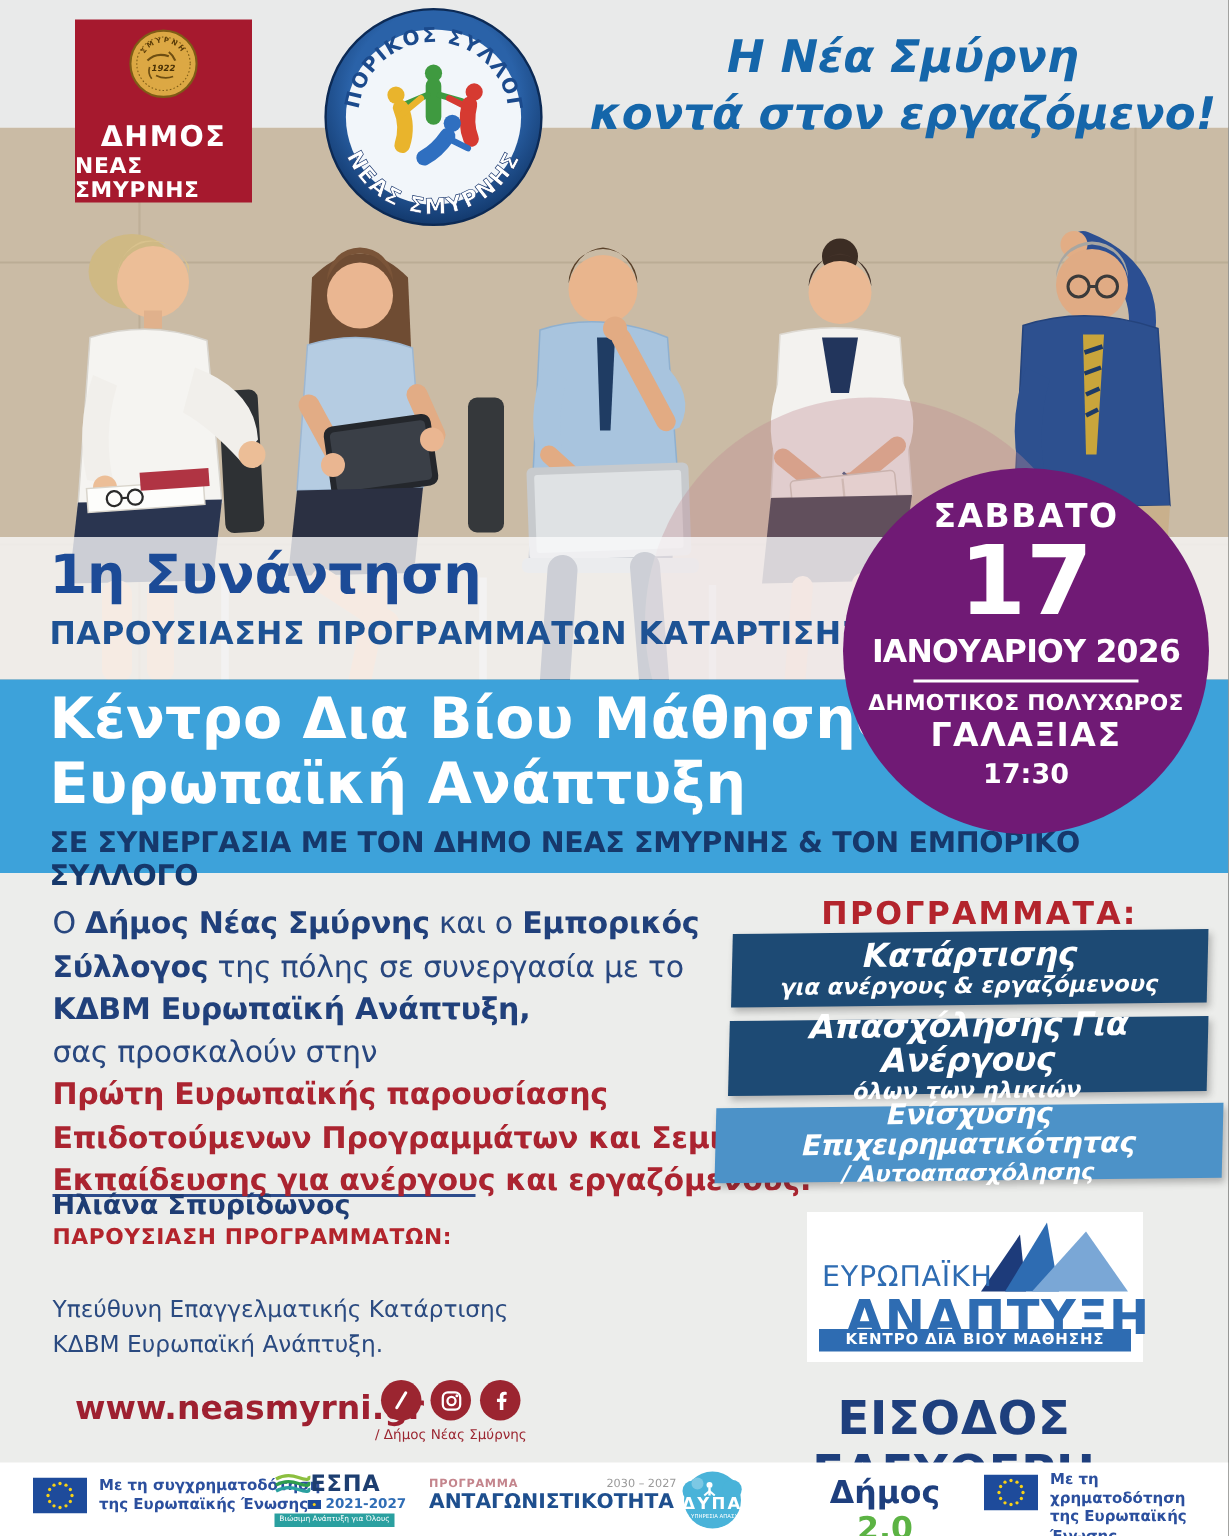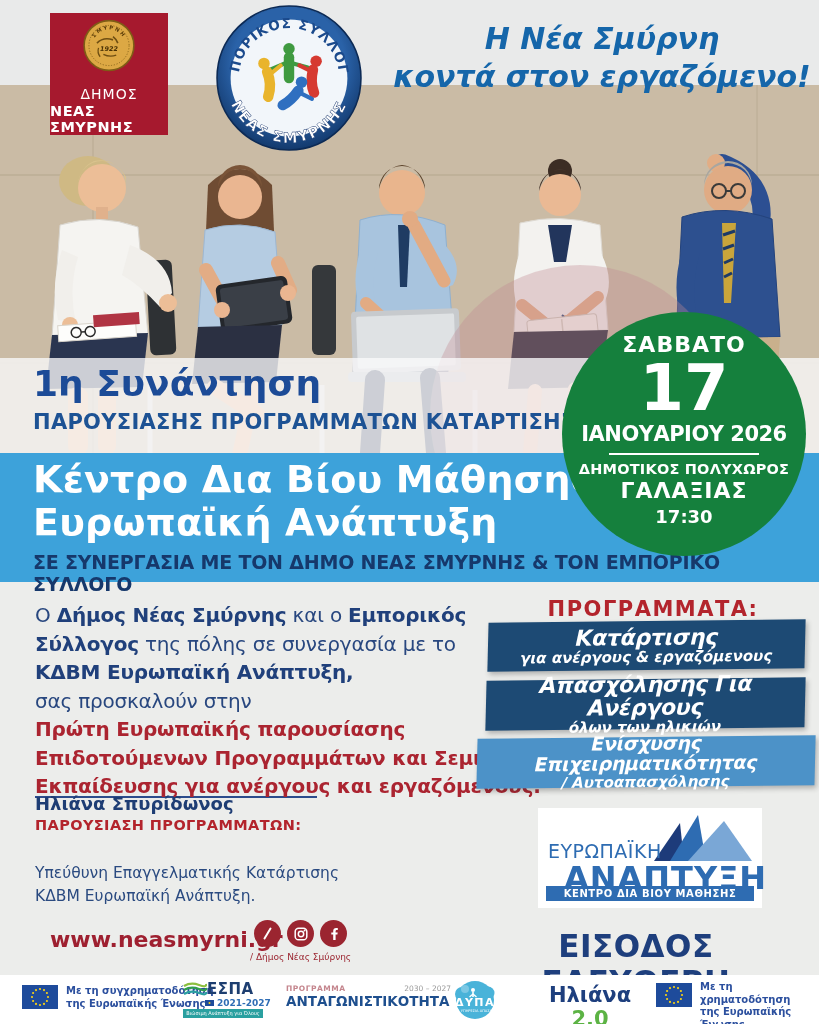--- a/index.html
+++ b/index.html
@@ -7,39 +7,39 @@
     position:relative;width:819px;height:1024px;overflow:hidden;
     background:#ecedeb;font-family:"DejaVu Sans",sans-serif;
     -webkit-font-smoothing:antialiased;
   }
   .abs{position:absolute;}
   
   #header-band{left:0;top:0;width:819px;height:85px;background:#e9eaea;}
   #muni-logo{left:50px;top:13px;width:118px;height:122px;background:#a6192e;z-index:6;
     display:flex;flex-direction:column;align-items:center;}
   #muni-logo .seal{margin-top:6px;}
-  #muni-name1{color:#fff;font-size:14px;font-weight:400;letter-spacing:1px;margin-top:14px;}
+  #muni-name1{color:#fff;font-size:19px;font-weight:700;letter-spacing:1px;margin-top:14px;}
   #muni-name2{color:#fff;font-size:14.5px;font-weight:800;letter-spacing:.5px;margin-top:1px;}
   #assoc-logo{left:216px;top:5px;width:146px;height:146px;z-index:6;}
   #slogan{left:393px;top:20px;width:418px;text-align:center;z-index:6;
     color:#1566aa;font-weight:800;font-style:italic;font-size:30px;line-height:1.28;}
   
   #photo{left:0;top:85px;width:819px;height:370px;z-index:1;}
   
   #title-strip{left:0;top:358px;width:819px;height:95px;background:rgba(250,250,251,.78);z-index:2;}
   #meeting-title{left:33px;top:363px;font-size:36px;font-weight:800;color:#1c4b97;z-index:3;}
   #meeting-sub{left:33px;top:410px;font-size:21px;font-weight:700;color:#1d5294;letter-spacing:.3px;z-index:3;}
   
   #blue-band{left:0;top:453px;width:819px;height:129px;background:#3da2da;z-index:3;}
   #band-l1{left:33px;top:457px;font-size:38px;font-weight:800;color:#fff;z-index:3;letter-spacing:.2px;}
   #band-l2{left:33px;top:500px;font-size:38px;font-weight:800;color:#fff;z-index:3;letter-spacing:.2px;}
   #coop-line{left:33px;top:551px;width:780px;font-size:19px;font-weight:800;color:#16386b;z-index:5;letter-spacing:-.2px;}
   
   #date-badge{left:562px;top:312px;width:244px;height:244px;border-radius:50%;
-    background:#15803d;z-index:5;display:flex;flex-direction:column;align-items:center;
+    background:#701a75;z-index:5;display:flex;flex-direction:column;align-items:center;
     color:#fff;text-align:center;}
   #badge-day{margin-top:20px;font-size:22px;font-weight:800;letter-spacing:1px;}
   #badge-num{font-size:64px;font-weight:800;line-height:.98;}
   #badge-month{font-size:21px;font-weight:800;letter-spacing:-.5px;margin-top:2px;}
   #badge-rule{width:150px;height:2px;background:#fff;margin:7px 0 6px 0;}
   #badge-venue1{font-size:14.5px;font-weight:700;letter-spacing:.2px;}
   #badge-venue2{font-size:22px;font-weight:800;letter-spacing:1px;margin-top:1px;}
   #badge-time{font-size:18px;font-weight:800;margin-top:3px;}
   
   #invitation{left:35px;top:601px;width:460px;font-size:20px;line-height:28.5px;color:#28477f;z-index:2;letter-spacing:-.2px;}
@@ -429,21 +429,21 @@
         <line x1="21" y1="14" x2="21" y2="19" stroke="#fff" stroke-width="1.6"></line>
         <line x1="21" y1="16" x2="17.5" y2="19" stroke="#fff" stroke-width="1.3"></line>
         <line x1="21" y1="16" x2="24.5" y2="19" stroke="#fff" stroke-width="1.3"></line>
         <text x="23" y="28" text-anchor="middle" font-size="11" font-weight="800" fill="#ffffff" letter-spacing="1.5">ΔΥΠΑ</text>
         <text x="23" y="34" text-anchor="middle" font-size="3.6" fill="#ffffff">ΔΗΜΟΣΙΑ ΥΠΗΡΕΣΙΑ ΑΠΑΣΧΟΛΗΣΗΣ</text>
       </svg>
     </div>
 
     <div class="f-item" style="left:531px;top:8px;width:118px;text-align:center;">
       <div id="greece-main">
-        <span id="greece-name">Ηλιάνα</span>
+        <span id="greece-name">Δήμος</span>
         <span id="greece-ver">2.0</span>
       </div>
 
     </div>
 
     <div class="f-item" style="left:656px;top:8px;">
       <svg width="36" height="24" viewBox="0 0 36 24">
           <rect width="36" height="24" fill="#1e4b9b"></rect>
         <g fill="#f7d117">
             <circle cx="26" cy="12" r="1.1"></circle>

